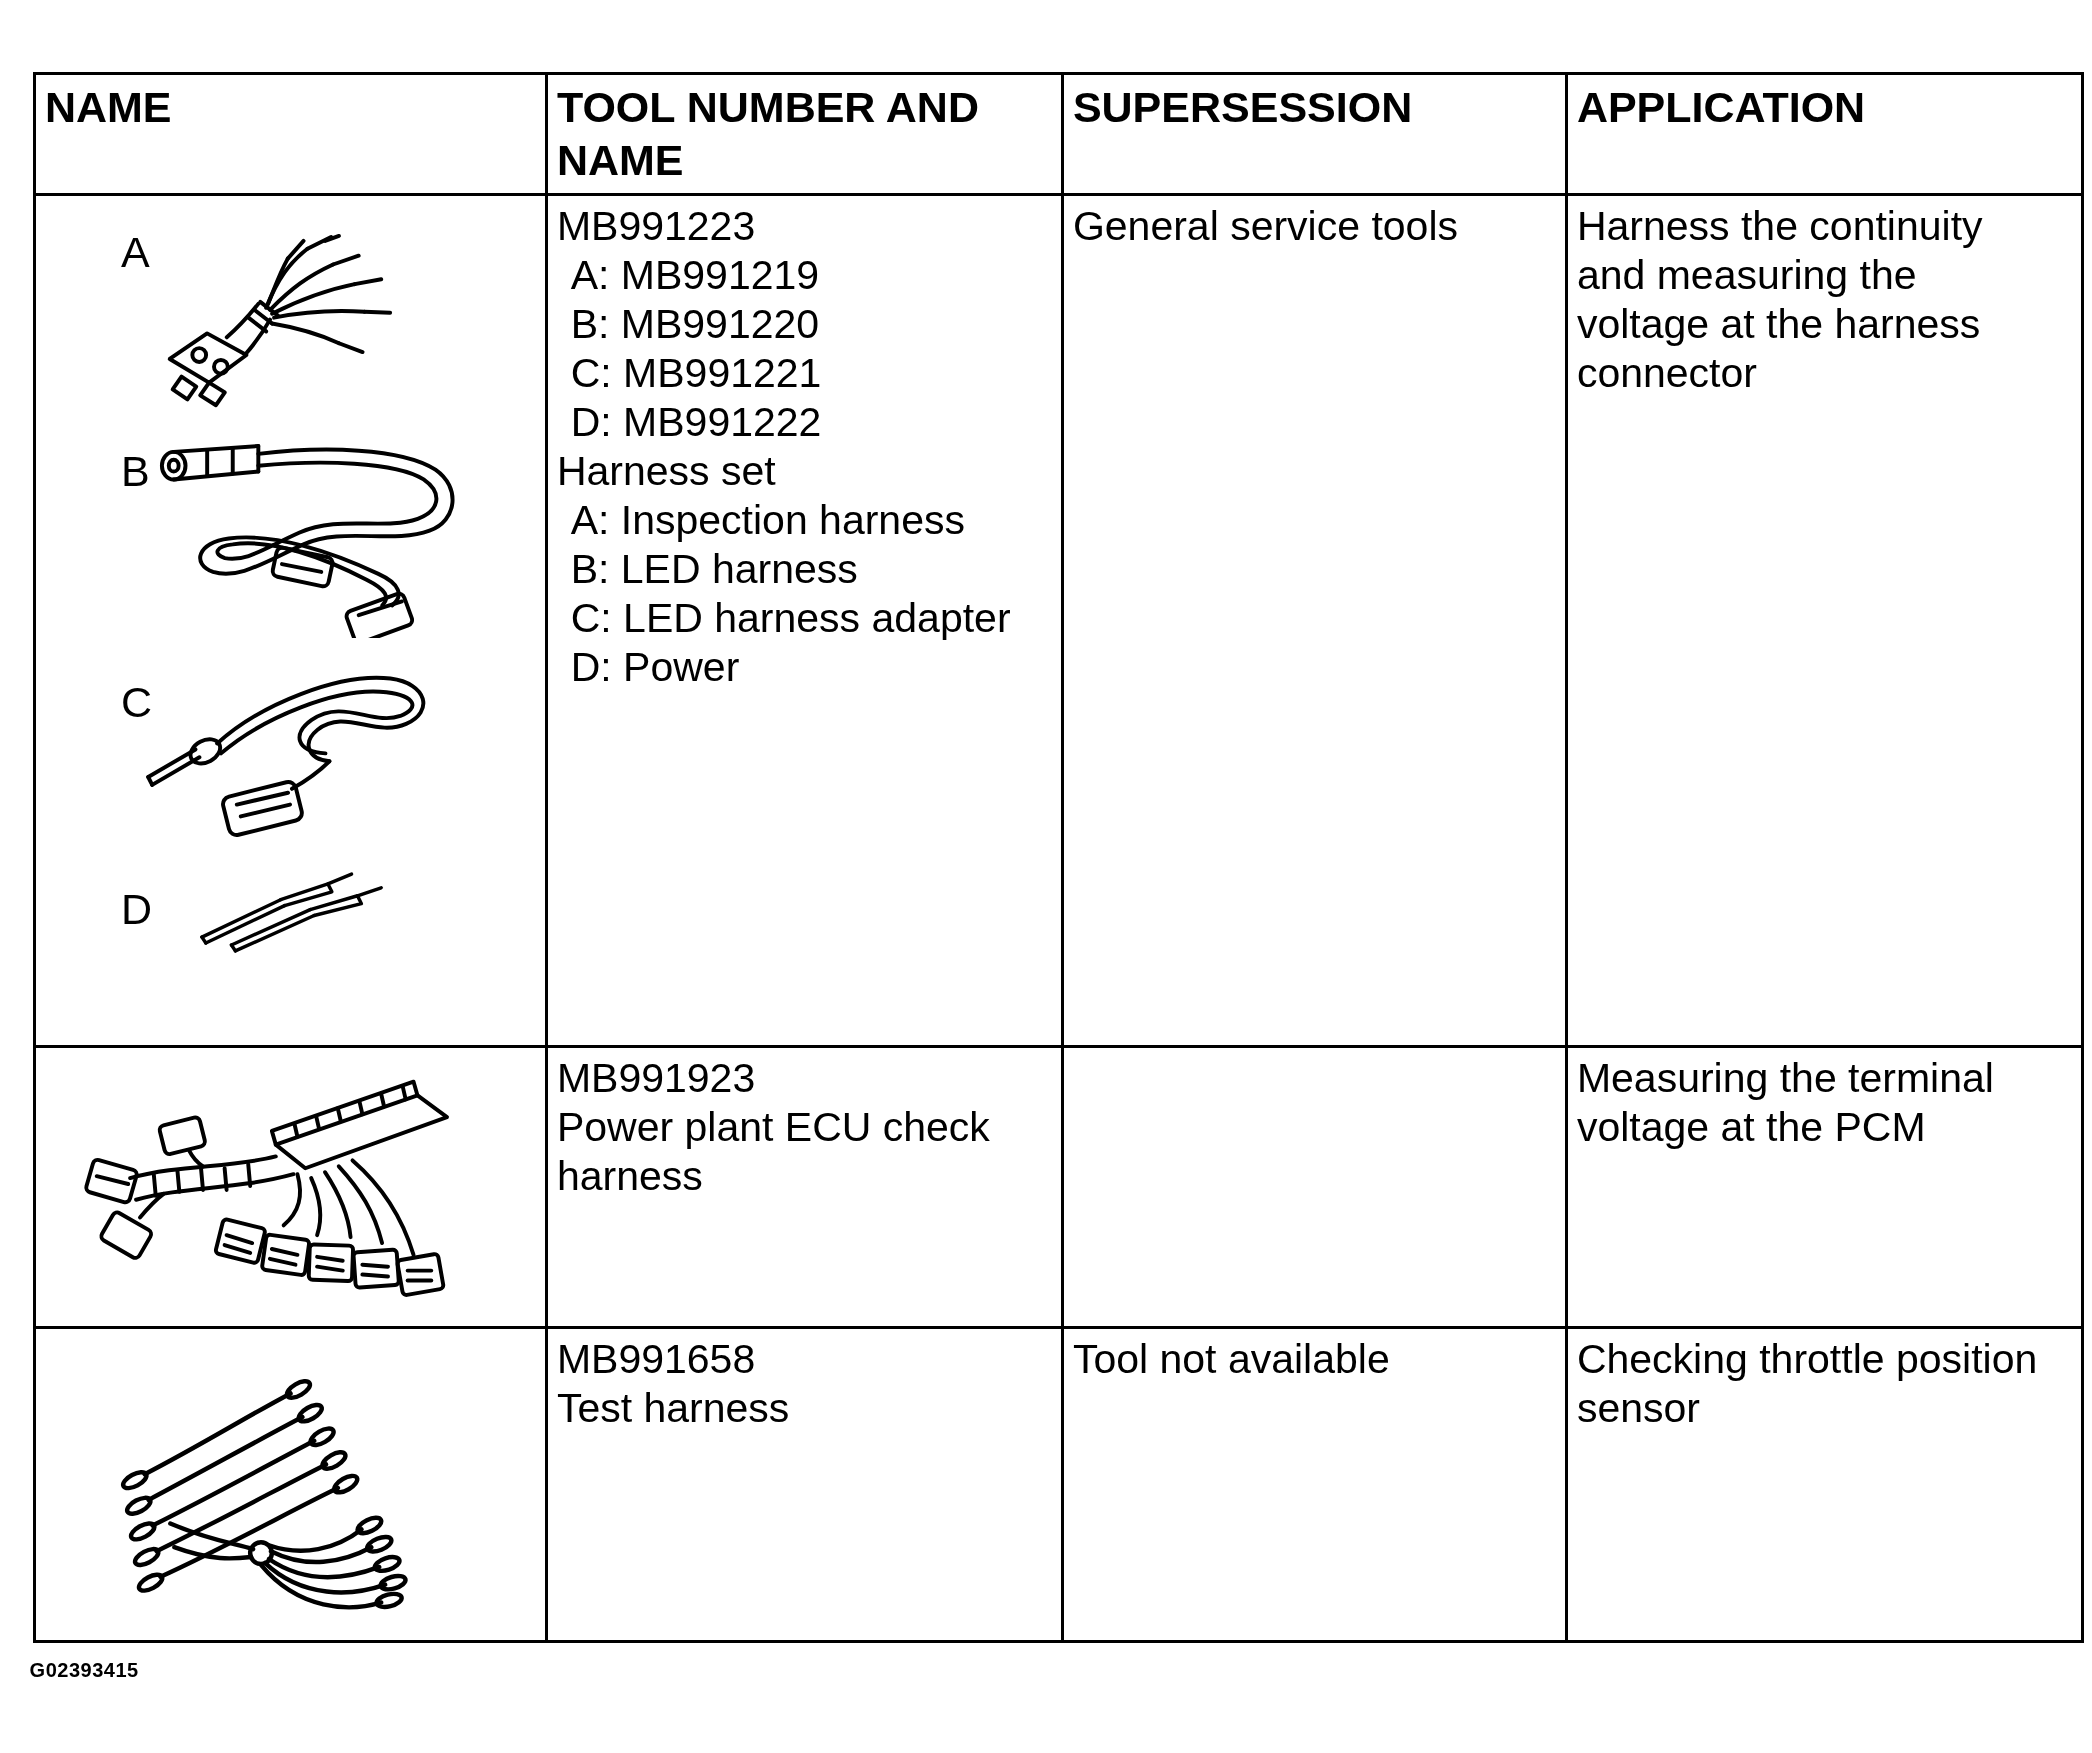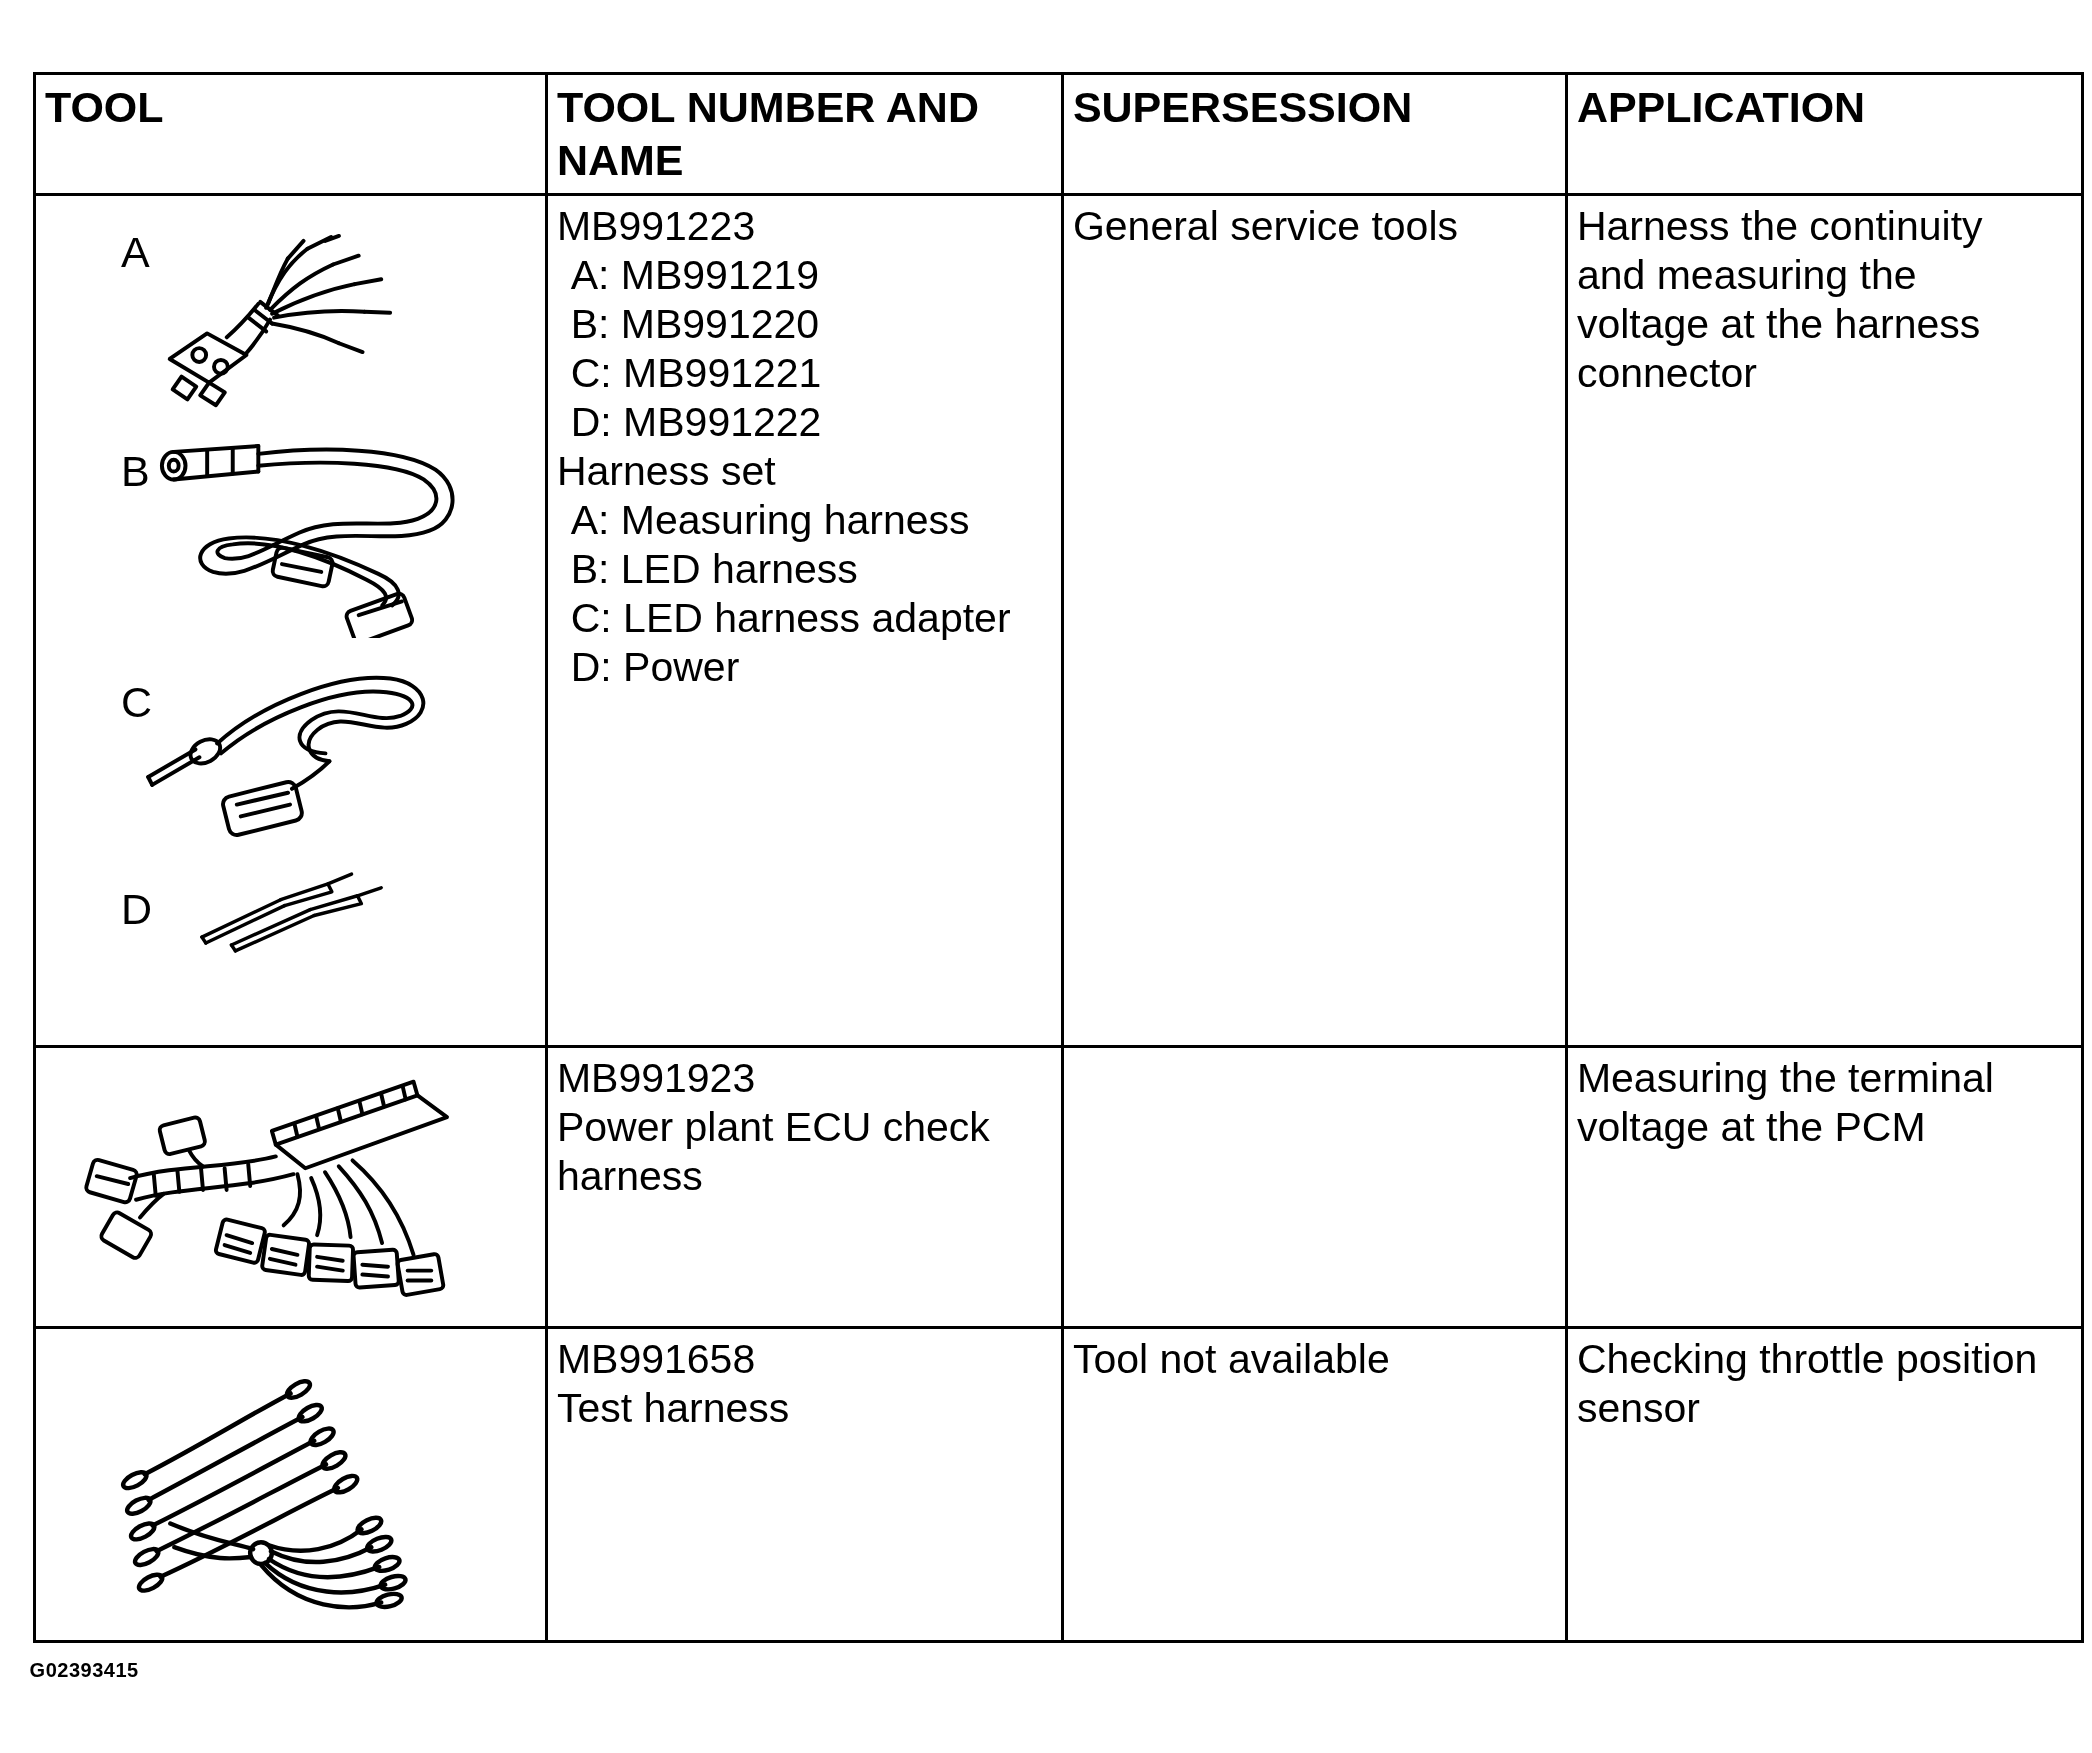--- a/index.html
+++ b/index.html
@@ -92,21 +92,21 @@
 
   <table class="tools-table">
     <colgroup>
       <col style="width:512px">
       <col style="width:516px">
       <col style="width:504px">
       <col style="width:516px">
     </colgroup>
     <thead>
       <tr>
-        <th>TOOL</th>
+        <th>NAME</th>
         <th>TOOL NUMBER AND NAME</th>
         <th>SUPERSESSION</th>
         <th>APPLICATION</th>
       </tr>
     </thead>
     <tbody>
 
       <tr class="row-1">
         <td class="tool-cell">
           <span class="tlabel la">A</span>
@@ -191,21 +191,21 @@
           </svg>
         </td>
 
         <td>
           <div class="line">MB991223</div>
           <div class="line indent">A: MB991219</div>
           <div class="line indent">B: MB991220</div>
           <div class="line indent">C: MB991221</div>
           <div class="line indent">D: MB991222</div>
           <div class="line">Harness set</div>
-          <div class="line indent">A: Measuring harness</div>
+          <div class="line indent">A: Inspection harness</div>
           <div class="line indent">B: LED harness</div>
           <div class="line indent">C: LED harness adapter</div>
           <div class="line indent">D: Power</div>
         </td>
 
         <td>
           <div class="cell-text">General service tools</div>
         </td>
 
         <td>

